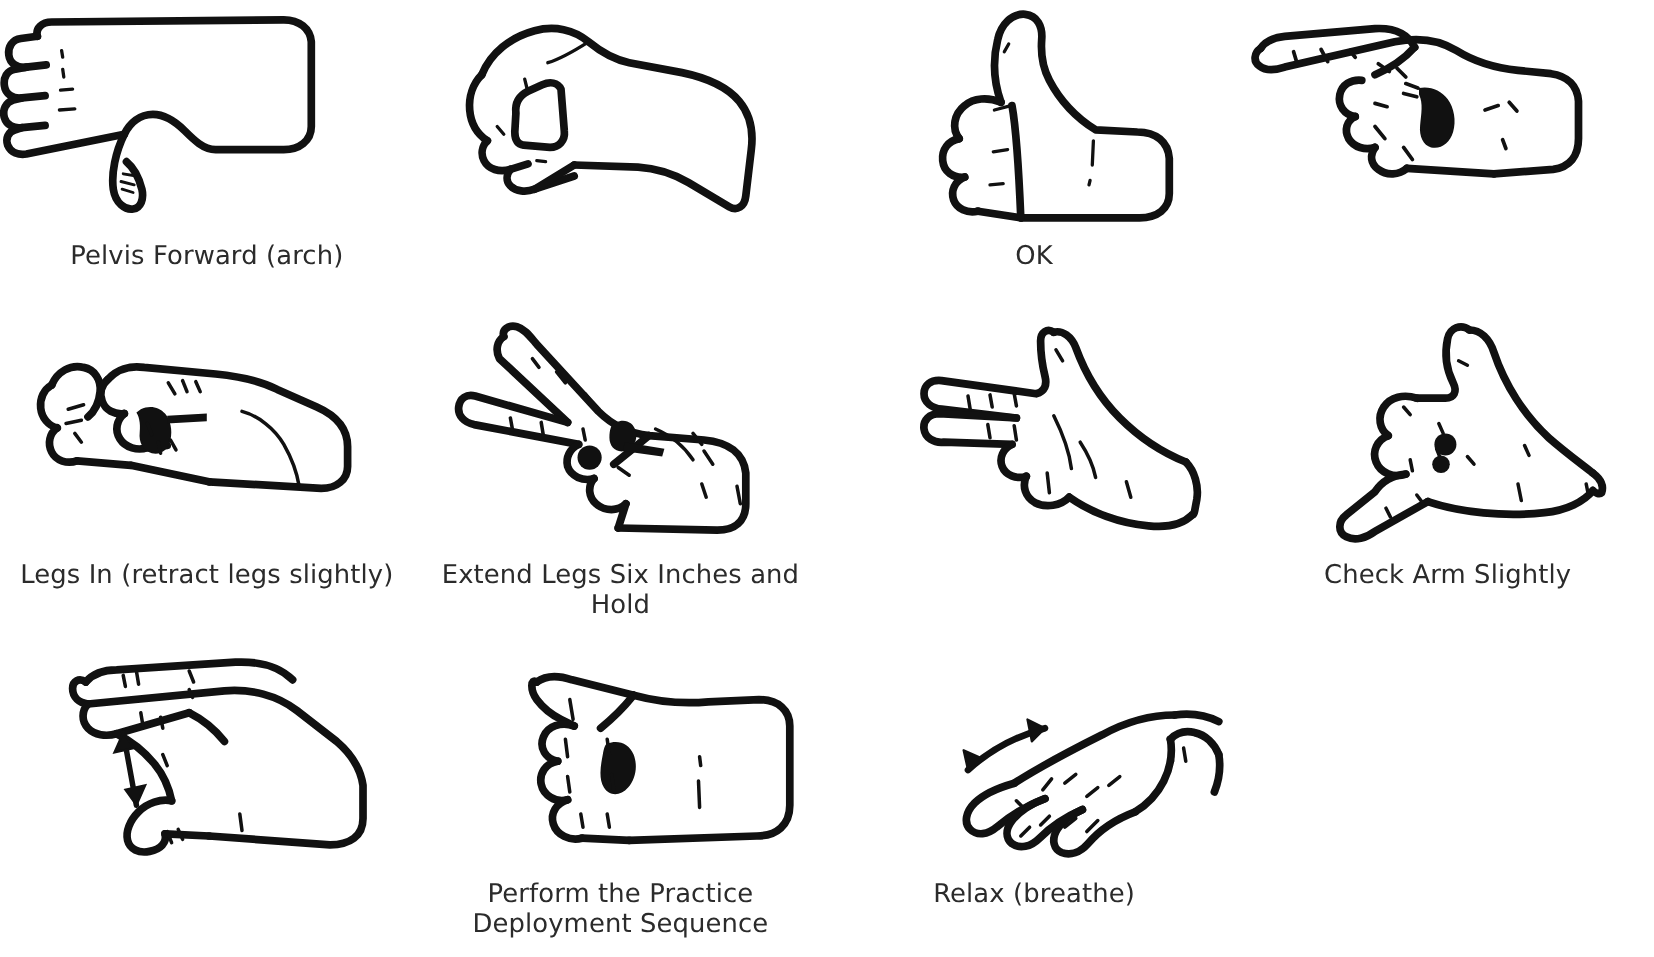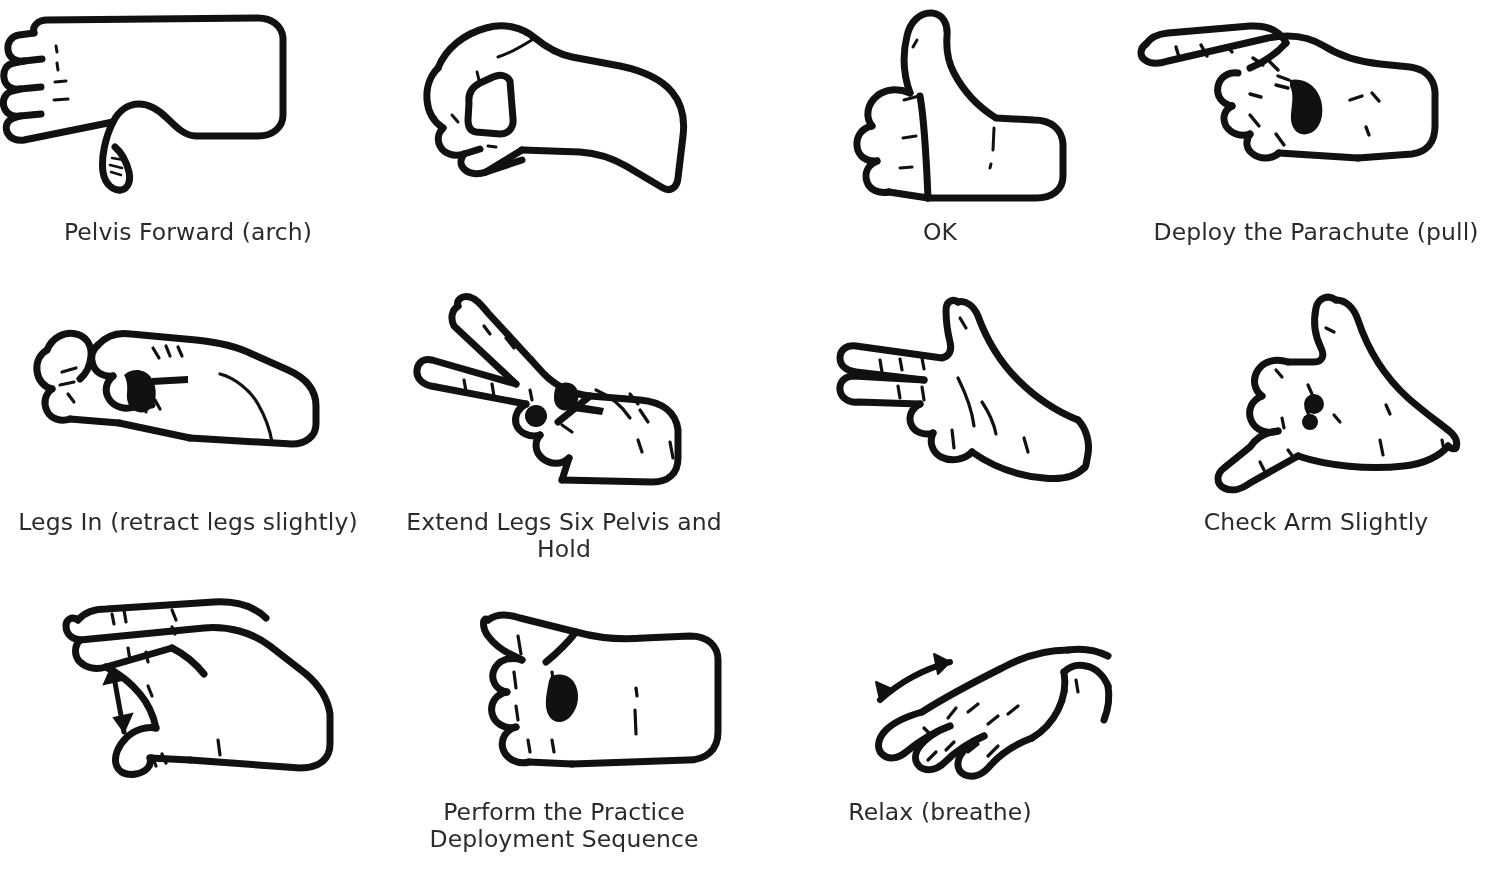--- a/index.html
+++ b/index.html
@@ -169,21 +169,20 @@
             <path d="M244 93 L251 101"></path>
             <path d="M238 127 L241 135"></path>
           </g>
           <g fill="#111111" stroke="none">
             <path d="M162 80 C172 78 182 82 188 90 C194 98 196 110 193 120
                      C190 130 182 136 173 134 C166 132 162 124 163 114
                      C164 104 166 94 162 86 Z"></path>
           </g>
         </svg>
       </div>
-      <div class="caption">Deploy the Parachute (pull)</div>
     </div>
 
     <div class="cell">
       <div class="art">
         <svg viewBox="0 0 376 215" xmlns="http://www.w3.org/2000/svg">
           <g fill="none" stroke="#111111" stroke-width="7" stroke-linecap="round" stroke-linejoin="round">
             <path d="M47 60 C52 48 64 41 76 44 C86 46 92 55 91 66
                      C90 76 86 84 80 89"></path>
             <path d="M47 60 C40 64 36 72 37 81 C38 90 44 97 52 99"></path>
             <path d="M52 99 C45 104 43 113 47 121 C51 129 61 132 70 129"></path>
@@ -250,21 +249,21 @@
             <path d="M154 100 L156 110"></path>
             <path d="M186 135 L196 142"></path>
             <path d="M220 100 C234 106 246 116 254 128"></path>
             <path d="M254 104 L262 114"></path>
             <path d="M264 120 L272 132"></path>
             <path d="M262 150 L266 162"></path>
             <path d="M294 152 L297 168"></path>
           </g>
         </svg>
       </div>
-      <div class="caption">Extend Legs Six Pelvis and Hold</div>
+      <div class="caption">Extend Legs Six Inches and Hold</div>
     </div>
 
     <div class="cell">
       <div class="art">
         <svg viewBox="0 0 376 215" xmlns="http://www.w3.org/2000/svg">
           <g fill="none" stroke="#111111" stroke-width="7" stroke-linecap="round" stroke-linejoin="round">
             <path d="M206 12 C200 8 194 12 194 20 C194 32 196 44 198 52
                      C200 60 198 66 190 68 L104 56
                      C94 55 88 60 88 68 C88 76 95 81 104 82 L172 90"></path>
             <path d="M206 12 C214 10 222 16 226 26 C234 48 248 72 266 90

